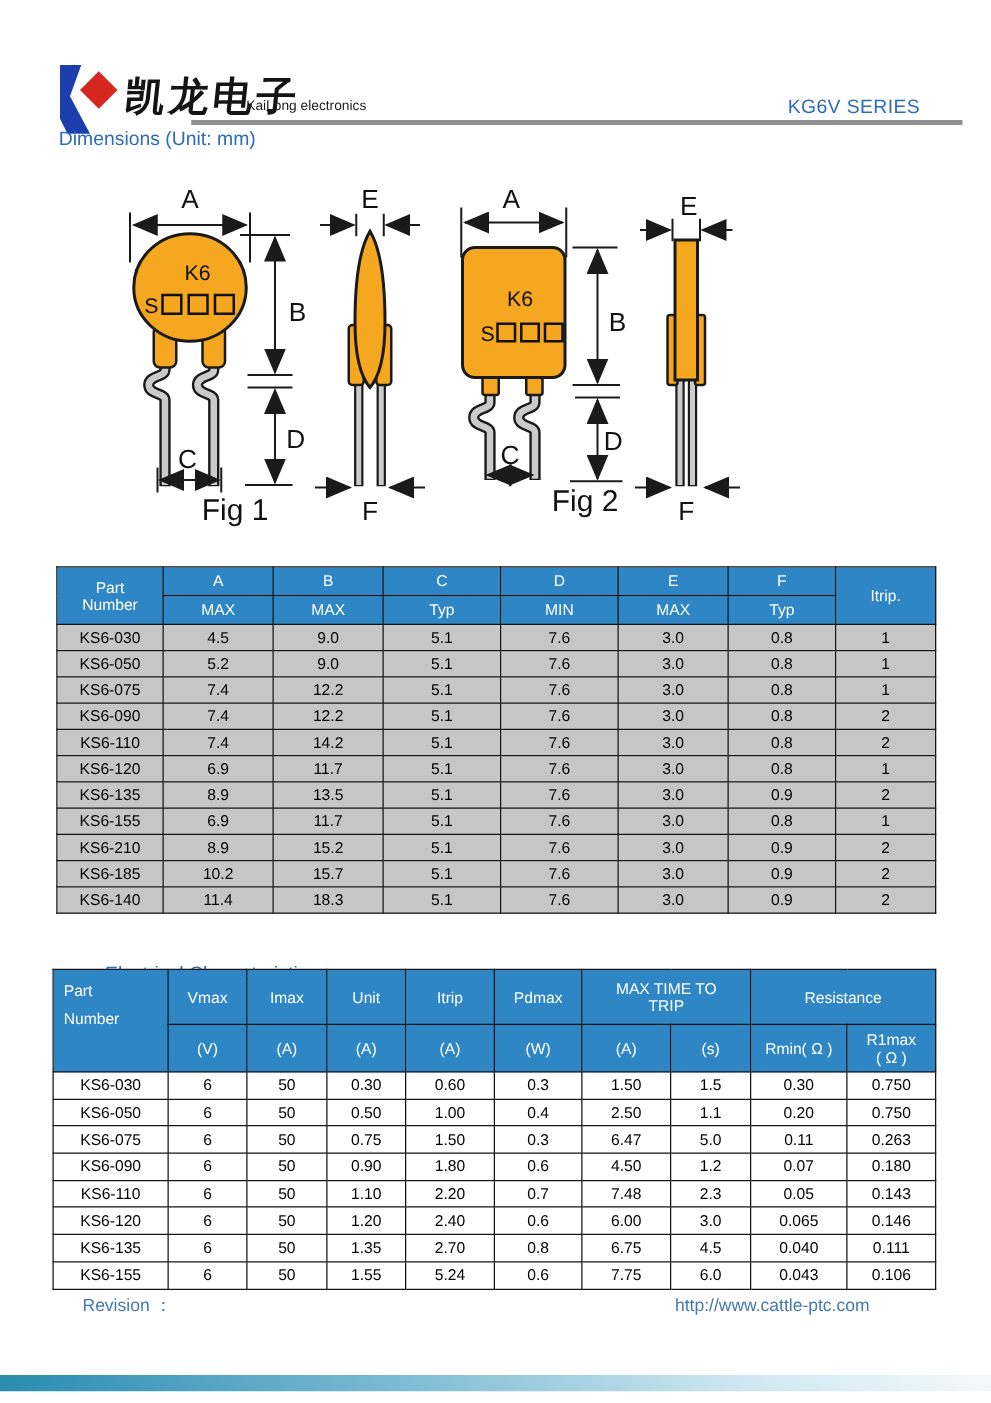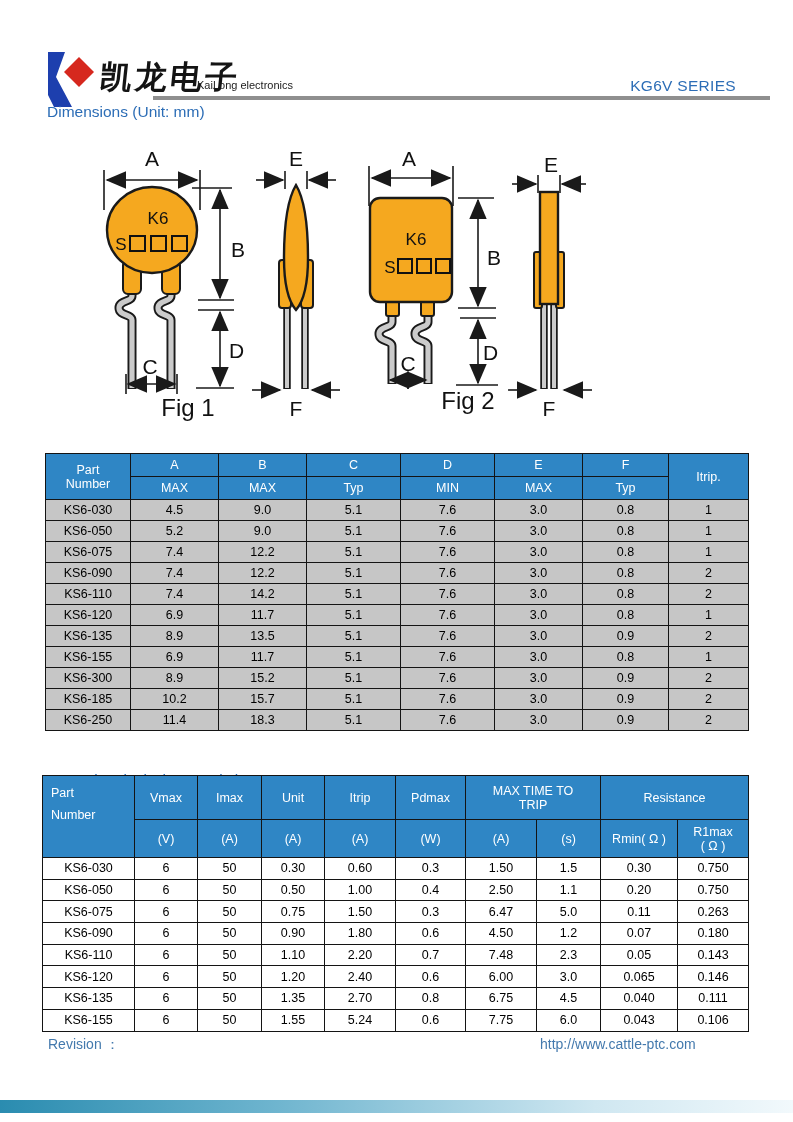--- a/index.html
+++ b/index.html
@@ -54,21 +54,21 @@
 
   .elec-table{position:absolute;left:42px;top:775px;width:706px;}
   .elec-table th,.elec-table td{border:1.5px solid #141414;text-align:center;font-size:12.5px;padding:0;}
   .elec-table th{background:var(--table-header-blue);color:#fff;font-weight:normal;}
   .elec-table thead tr:first-child th{height:44px;}
   .elec-table thead tr:last-child th{height:38px;}
   .elec-table td{background:#fff;height:21.7px;}
   .part-th{text-align:left !important;padding-left:8px !important;vertical-align:top;padding-top:6px !important;line-height:22px;}
 
   
-  .footer-revision{position:absolute;left:48px;top:1036px;font-size:14px;color:var(--link-blue);text-align:right;}
+  .footer-revision{position:absolute;left:66px;top:1036px;font-size:14px;color:var(--link-blue);text-align:right;}
   .footer-url{position:absolute;left:540px;top:1036px;font-size:14px;color:var(--link-blue);text-decoration:none;}
   .accent-bar{position:absolute;left:0;top:1100px;width:793px;height:13px;
       background:linear-gradient(90deg,#2a8cb0 0%,#6fb5cf 35%,#cfe7f1 75%,#f2f9fc 100%);}
 </style>
 </head>
 <body>
 
 <div class="page">
 
   <svg class="logo-svg" viewBox="0 0 52 58">
@@ -320,41 +320,41 @@
           <td>KS6-155</td>
           <td>6.9</td>
           <td>11.7</td>
           <td>5.1</td>
           <td>7.6</td>
           <td>3.0</td>
           <td>0.8</td>
           <td>1</td>
         </tr>
         <tr>
-          <td>KS6-300</td>
+          <td>KS6-210</td>
           <td>8.9</td>
           <td>15.2</td>
           <td>5.1</td>
           <td>7.6</td>
           <td>3.0</td>
           <td>0.9</td>
           <td>2</td>
         </tr>
         <tr>
           <td>KS6-185</td>
           <td>10.2</td>
           <td>15.7</td>
           <td>5.1</td>
           <td>7.6</td>
           <td>3.0</td>
           <td>0.9</td>
           <td>2</td>
         </tr>
         <tr>
-          <td>KS6-250</td>
+          <td>KS6-140</td>
           <td>11.4</td>
           <td>18.3</td>
           <td>5.1</td>
           <td>7.6</td>
           <td>3.0</td>
           <td>0.9</td>
           <td>2</td>
         </tr>
       </tbody>
   </table>

